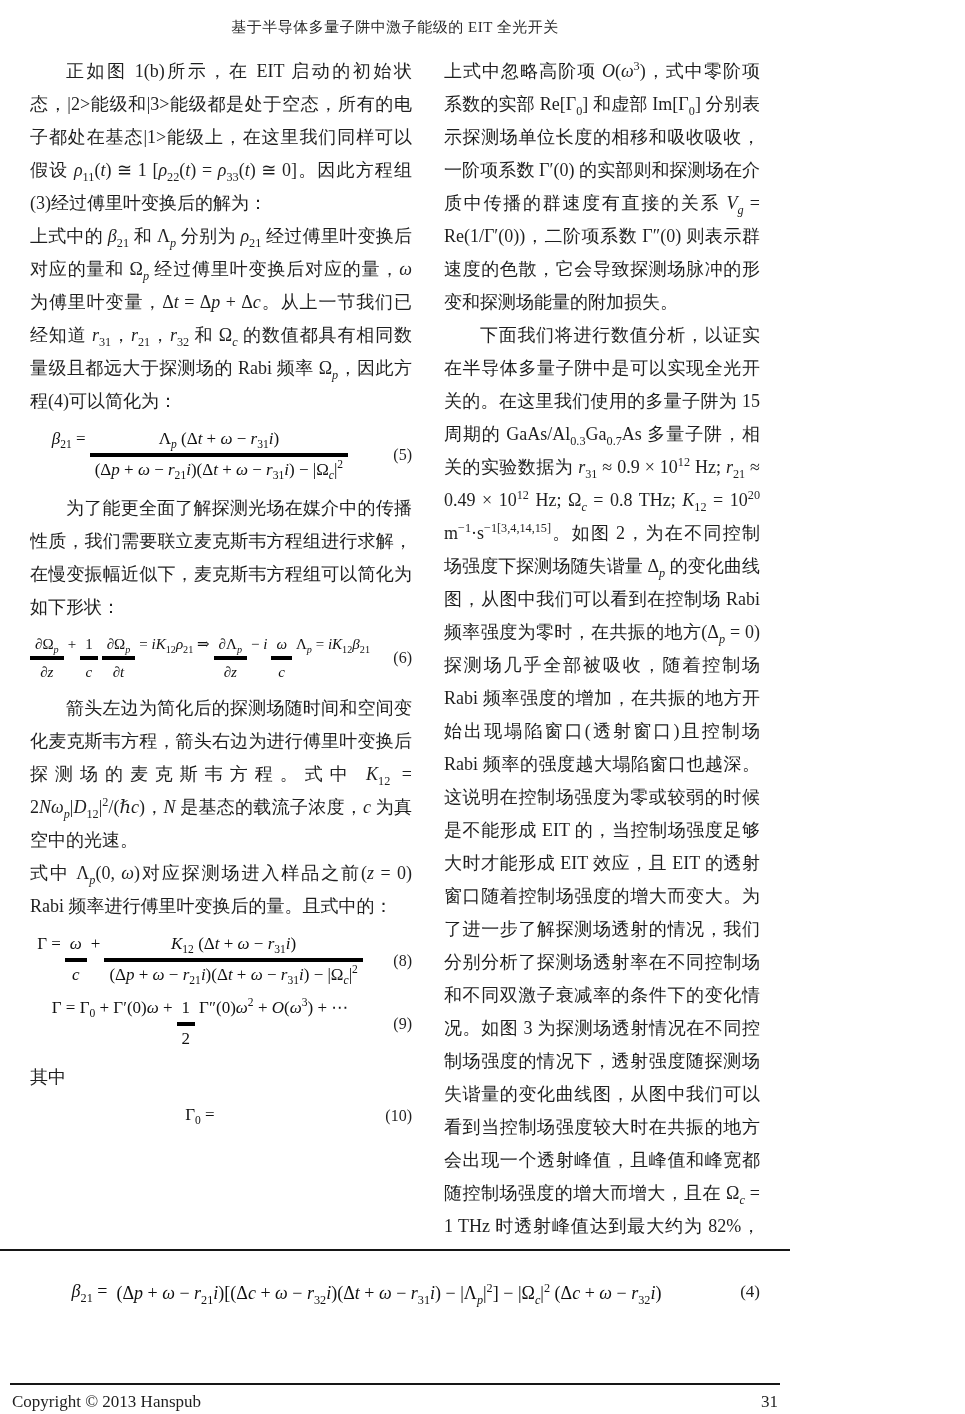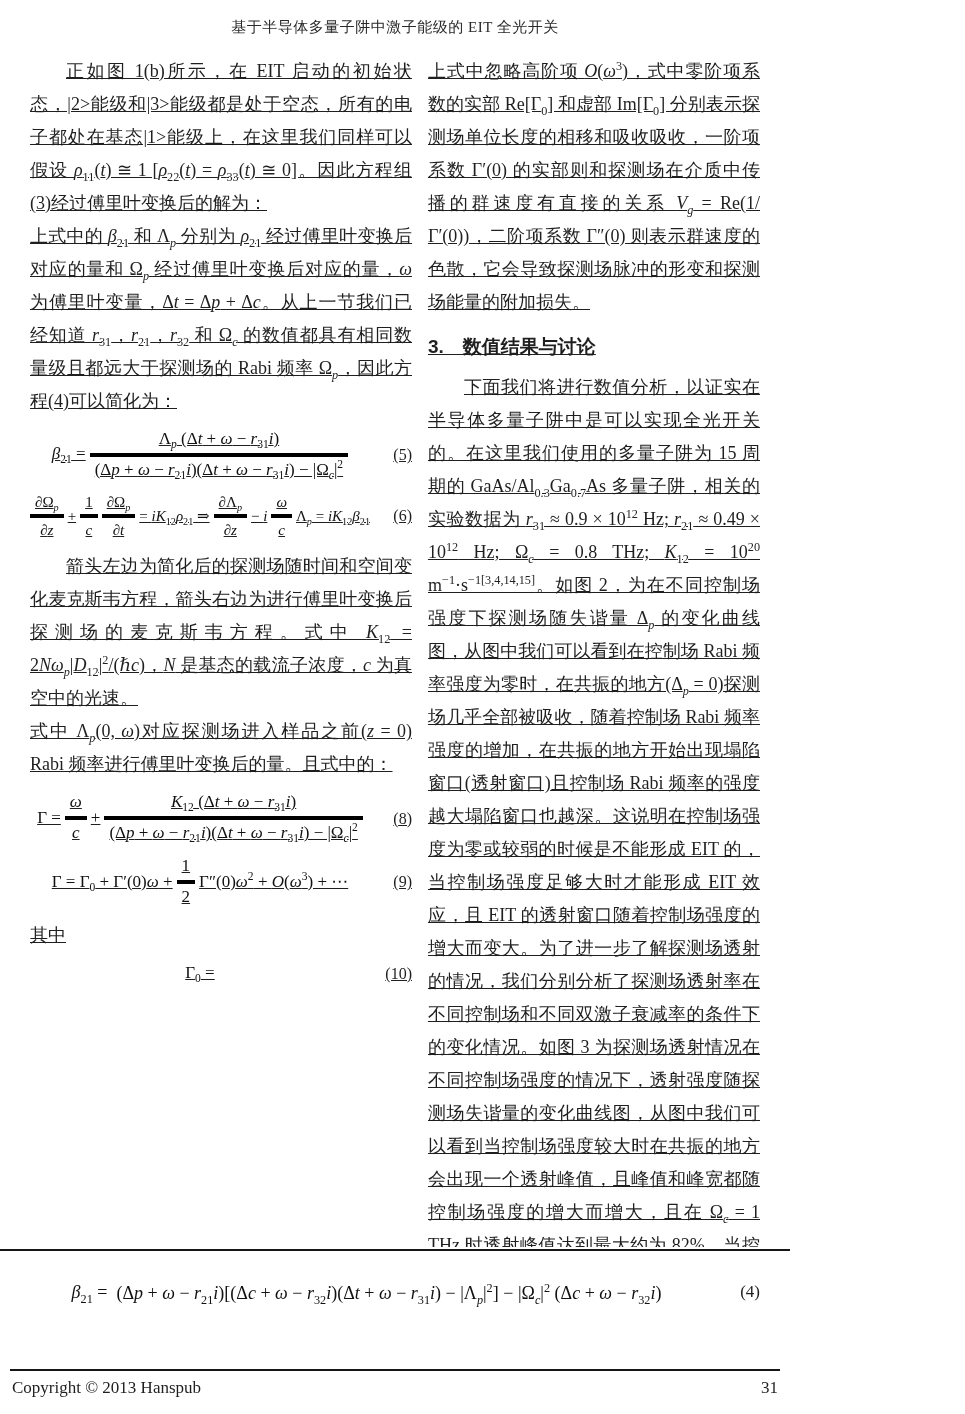--- a/index.html
+++ b/index.html
@@ -7,45 +7,45 @@
   body {
     width:965px; height:1414px; overflow:hidden;
     color:#1f1f1f;
     font-family:"Liberation Serif","DejaVu Serif",serif;
   }
   .page { position:relative; width:790px; height:1414px; padding:10px 30px 0; }
   .running-head {
     text-align:center; font-size:15px; color:#2a2a2a;
     letter-spacing:0.5px; padding:8px 0 18px;
   }
-  .columns { display:flex; gap:16px; height:1192px; overflow:hidden;text-decoration:underline; }
+  .columns { display:flex; gap:32px; height:1192px; overflow:hidden; }
   .col { flex:1; font-size:18px; line-height:33px; text-align:justify; }
   p { margin:0; }
   p.indent { text-indent:2em; }
   .sec {
     font-size:19px; font-weight:700; line-height:1.6;
     font-family:"Liberation Sans","DejaVu Sans",sans-serif;
     margin:13px 0 9px;
   }
   
   .eq-row { display:flex; align-items:center; margin:10px 0; font-size:17px; line-height:1.35; color:#111; }
   .eq-row.small { font-size:15px; }
-  .eq-body { flex:1; display:flex; justify-content:center; align-items:center; gap:4px; white-space:nowrap; }
+  .eq-body { flex:1; display:flex; justify-content:center; align-items:flex-start; gap:4px; white-space:nowrap; }
   .eq-label { width:42px; text-align:right; font-size:16px; color:#1f1f1f; }
   .m { white-space:nowrap; }
   .frac { display:inline-block; text-align:center; }
   .frac .num { display:block; border-bottom:4px solid #000000; padding:0 5px 2px; }
   .frac .den { display:block; padding:2px 5px 0; }
   sub, sup { font-size:68%; line-height:0; }
   
   .rule { border:none; border-top:2px solid #161616; margin:2px -30px 0; }
   .eq4 { margin:28px 0 0; font-size:18px; }
   .eq4 .eq-label { width:52px; font-size:17px; }
   .footer {
-    position:absolute; left:10px; right:10px; bottom:16px;
+    position:absolute; left:10px; right:10px; bottom:2px;
     border-top:2px solid #161616; padding:7px 2px 0;
     display:flex; justify-content:space-between; font-size:17px; color:#1f1f1f;
   }
 </style>
 </head>
 <body>
 
 <div class="page">
 
   <div class="running-head">基于半导体多量子阱中激子能级的 EIT 全光开关</div>
@@ -60,20 +60,21 @@
         <span class="eq-body">
           <span class="m"><i>β</i><sub>21</sub> =</span>
           <span class="frac">
               <span class="num">Λ<sub><i>p</i></sub> (Δ<i>t</i> + <i>ω</i> − <i>r</i><sub>31</sub><i>i</i>)</span>
               <span class="den">(Δ<i>p</i> + <i>ω</i> − <i>r</i><sub>21</sub><i>i</i>)(Δ<i>t</i> + <i>ω</i> − <i>r</i><sub>31</sub><i>i</i>) − |Ω<sub><i>c</i></sub>|<sup>2</sup></span>
             </span>
         </span>
         <span class="eq-label">(5)</span>
       </div>
 
+      <p class="indent">为了能更全面了解探测光场在媒介中的传播性质，我们需要联立麦克斯韦方程组进行求解，在慢变振幅近似下，麦克斯韦方程组可以简化为如下形状：</p>
 
       <div class="eq-row small">
         <span class="eq-body">
           <span class="frac">
               <span class="num">∂Ω<sub><i>p</i></sub></span>
               <span class="den">∂<i>z</i></span>
             </span>
           <span class="m">+</span>
           <span class="frac">
               <span class="num">1</span>
@@ -137,21 +138,20 @@
       <div class="eq-row">
         <span class="eq-body">
           <span class="m">Γ<sub>0</sub> =</span>
         </span>
         <span class="eq-label">(10)</span>
       </div>
     </div>
 
     <div class="col">
       <p>上式中忽略高阶项 <i>O</i>(<i>ω</i><sup>3</sup>)，式中零阶项系数的实部 Re[Γ<sub>0</sub>] 和虚部 Im[Γ<sub>0</sub>] 分别表示探测场单位长度的相移和吸收吸收，一阶项系数 Γ′(0) 的实部则和探测场在介质中传播的群速度有直接的关系 <i>V</i><sub><i>g</i></sub> = Re(1/Γ′(0))，二阶项系数 Γ″(0) 则表示群速度的色散，它会导致探测场脉冲的形变和探测场能量的附加损失。</p>
-      <h2 class="sec">3.　数值结果与讨论</h2>
       <p class="indent">下面我们将进行数值分析，以证实在半导体多量子阱中是可以实现全光开关的。在这里我们使用的多量子阱为 15 周期的 GaAs/Al<sub>0.3</sub>Ga<sub>0.7</sub>As 多量子阱，相关的实验数据为 <i>r</i><sub>31</sub> ≈ 0.9 × 10<sup>12</sup> Hz; <i>r</i><sub>21</sub> ≈ 0.49 × 10<sup>12</sup> Hz; Ω<sub><i>c</i></sub> = 0.8 THz; <i>K</i><sub>12</sub> = 10<sup>20</sup> m<sup>−1</sup>·s<sup>−1[3,4,14,15]</sup>。如图 2，为在不同控制场强度下探测场随失谐量 Δ<sub><i>p</i></sub> 的变化曲线图，从图中我们可以看到在控制场 Rabi 频率强度为零时，在共振的地方(Δ<sub><i>p</i></sub> = 0)探测场几乎全部被吸收，随着控制场 Rabi 频率强度的增加，在共振的地方开始出现塌陷窗口(透射窗口)且控制场 Rabi 频率的强度越大塌陷窗口也越深。这说明在控制场强度为零或较弱的时候是不能形成 EIT 的，当控制场强度足够大时才能形成 EIT 效应，且 EIT 的透射窗口随着控制场强度的增大而变大。为了进一步了解探测场透射的情况，我们分别分析了探测场透射率在不同控制场和不同双激子衰减率的条件下的变化情况。如图 3 为探测场透射情况在不同控制场强度的情况下，透射强度随探测场失谐量的变化曲线图，从图中我们可以看到当控制场强度较大时在共振的地方会出现一个透射峰值，且峰值和峰宽都随控制场强度的增大而增大，且在 Ω<sub><i>c</i></sub> = 1 THz 时透射峰值达到最大约为 82%，当控制场强度继续增大时探测场的透射峰也会随之继续增强这里我们没有给出，但并不是控制场强度越大越好，我们知道在光电集成器件中要求入射光强越弱越好。如图 4 我们给出了在不同双激子衰减率的条件下探测场随探测场光失谐量的变化关系曲线图，从图中我们可以发现当控制场不变时双激子的衰减率越小探测光的透射率越高。通过对比图 3 和图 4 的结果，我们发现可以通过</p>
     </div>
 
   </div>
 
   <hr class="rule">
 
   <div class="eq-row eq4">
     <span class="eq-body">
       <span class="m"><i>β</i><sub>21</sub> =</span>

